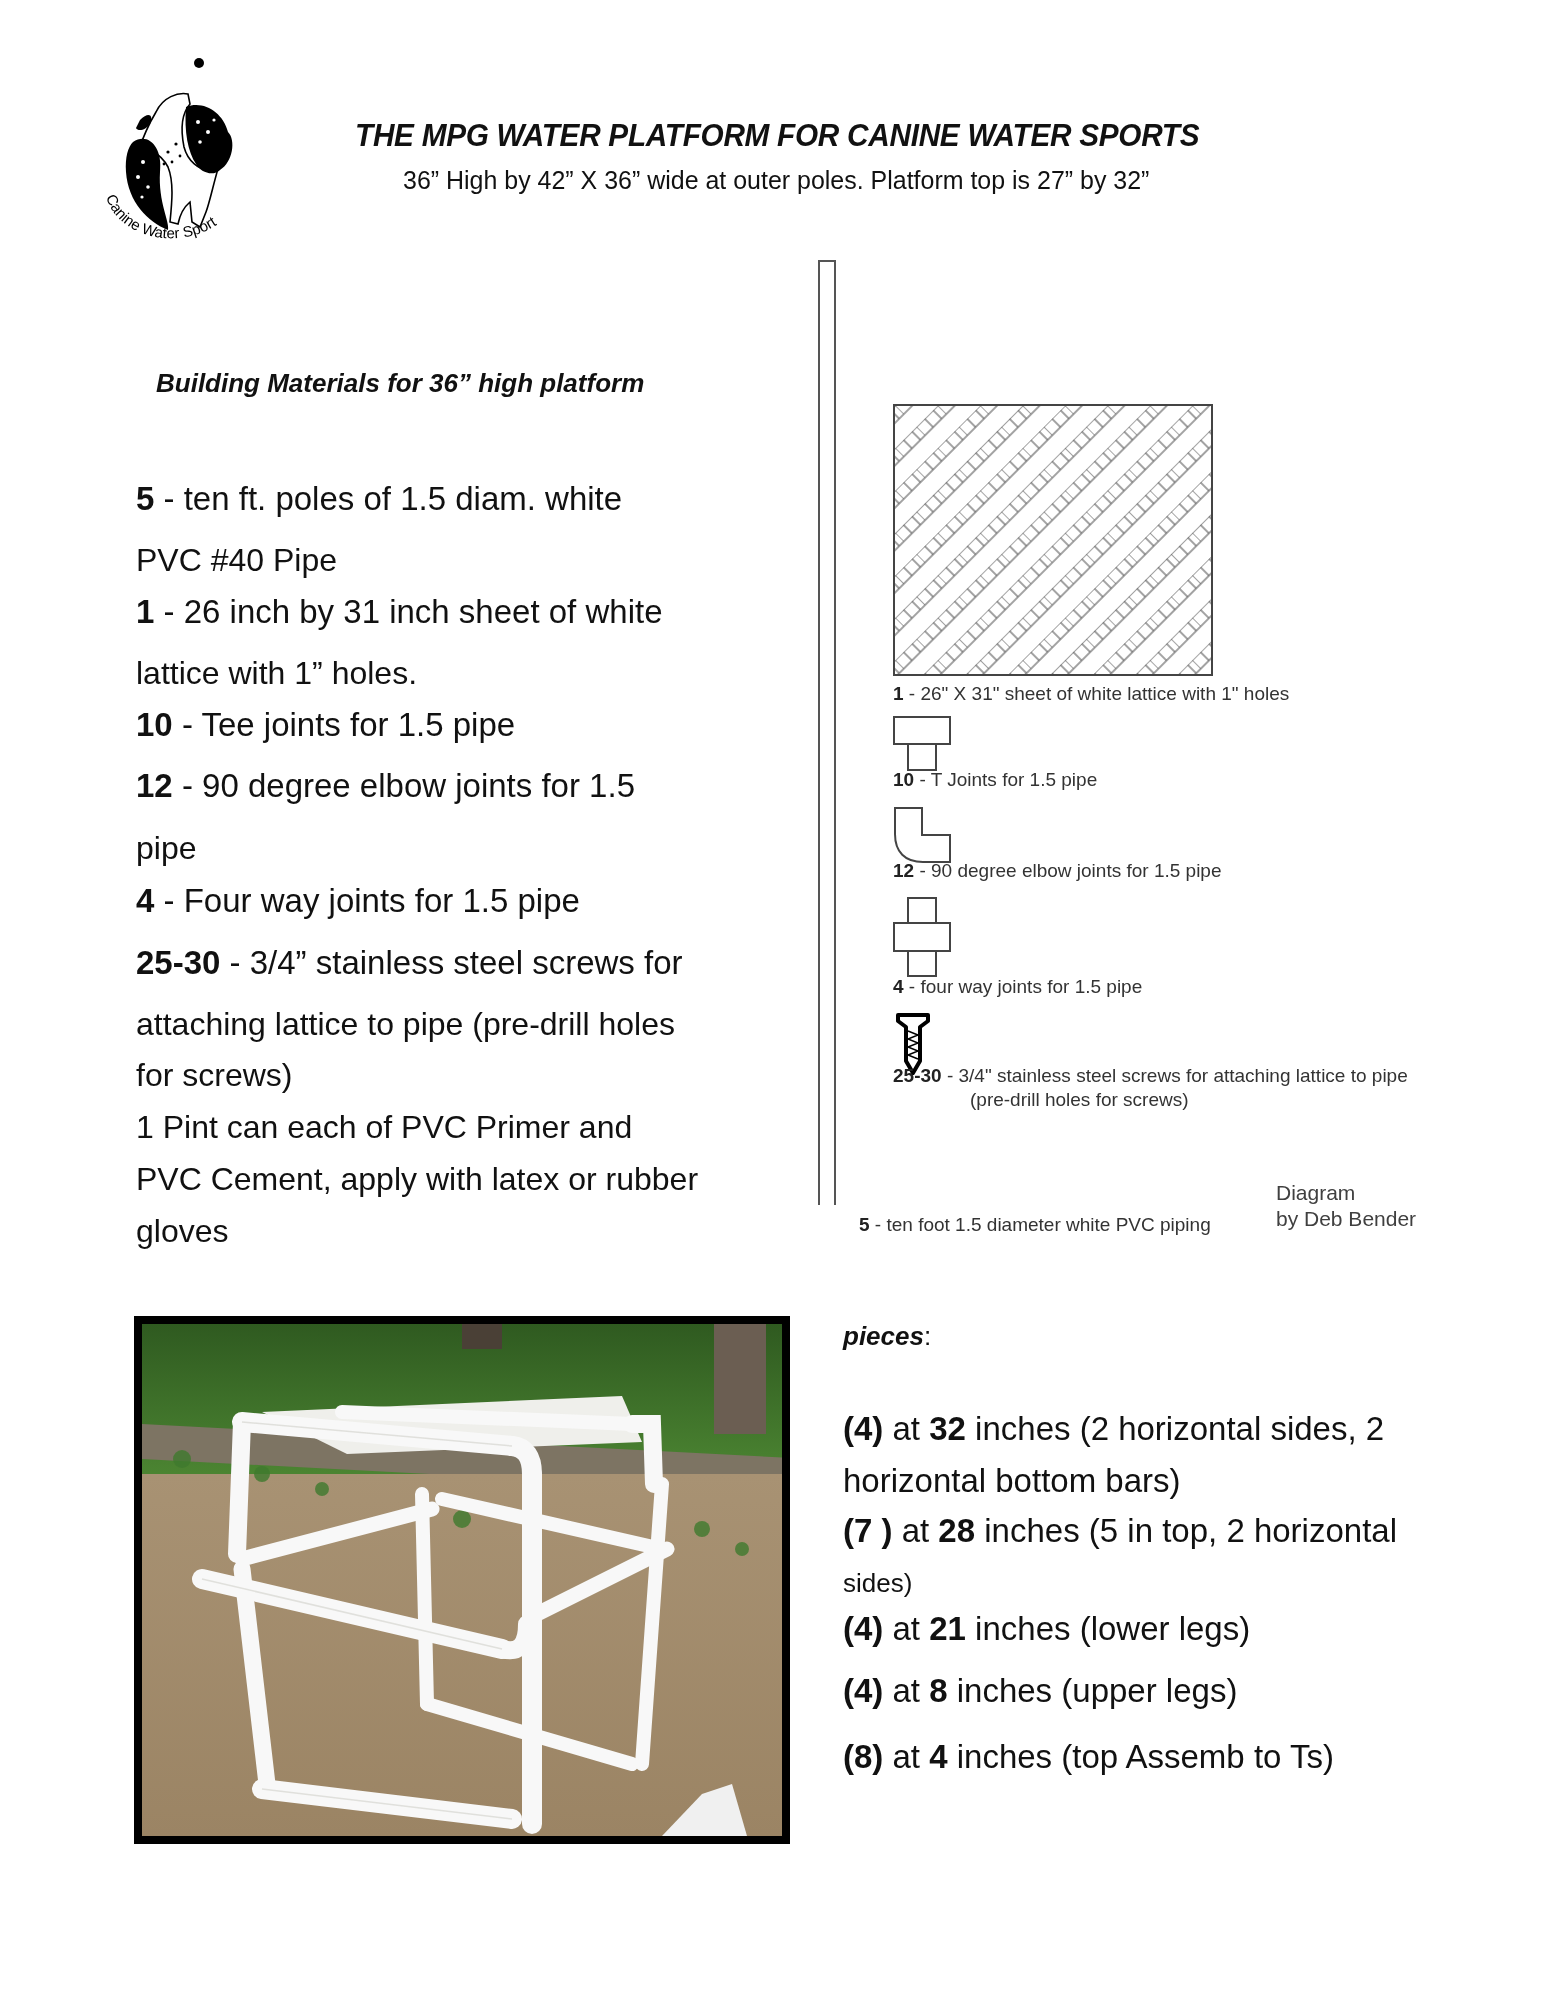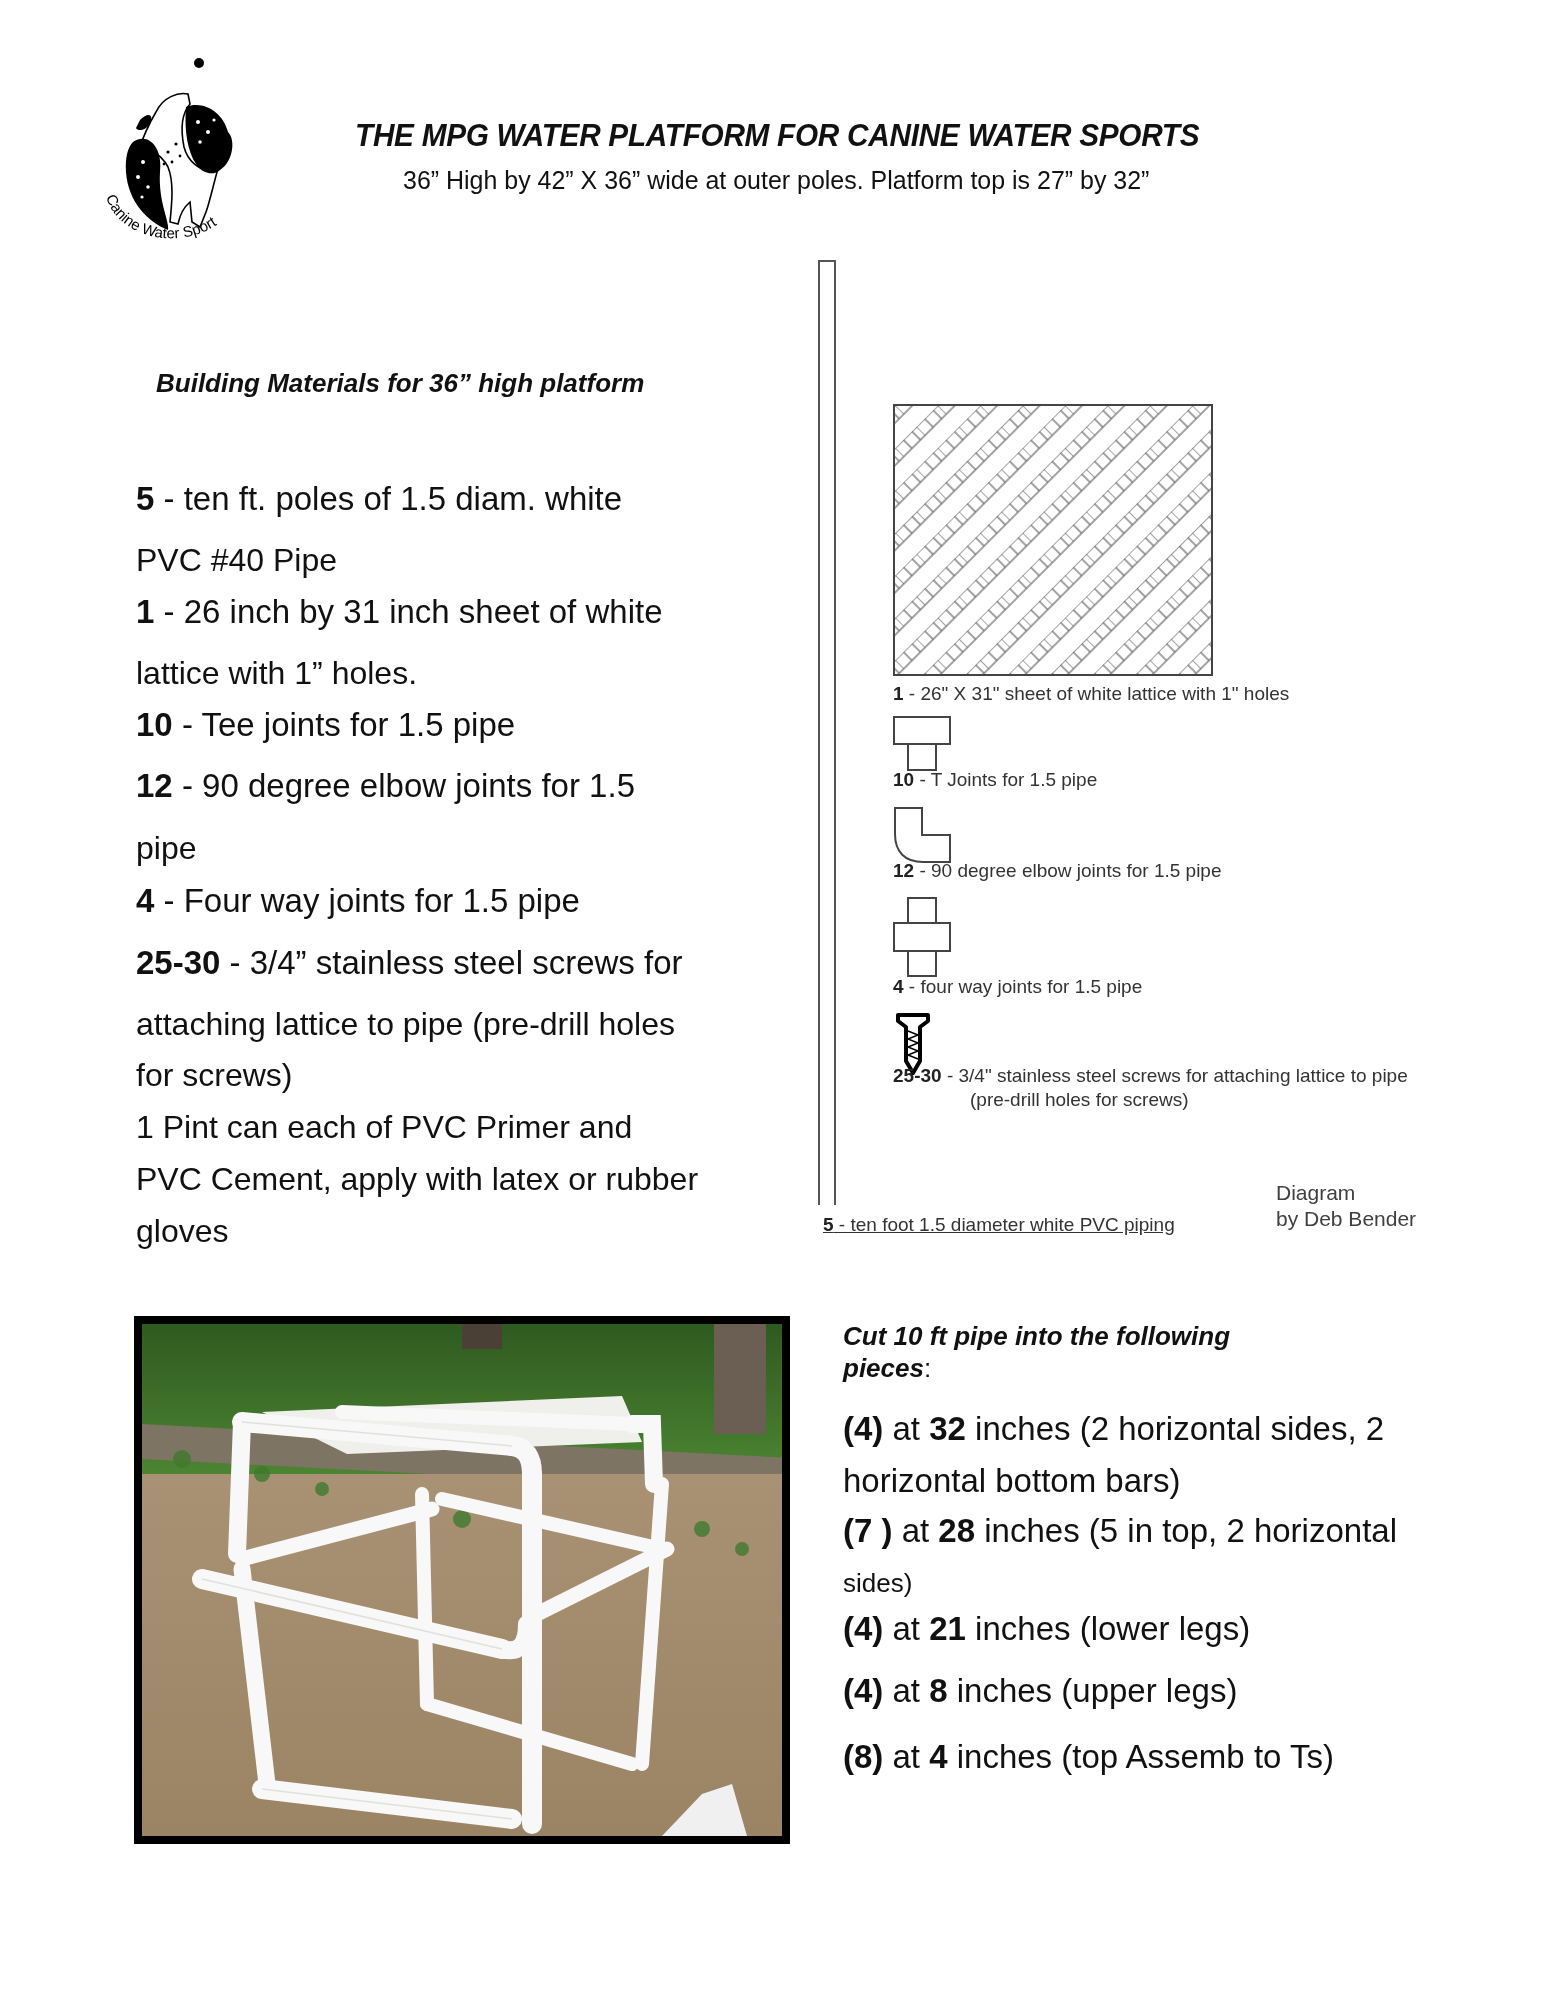--- a/index.html
+++ b/index.html
@@ -91,21 +91,21 @@
 <div class="mat-line small" style="top:830px;"><span>pipe</span></div>
 <div class="mat-line big" style="top:882px;"><b>4</b><span> - Four way joints for 1.5 pipe</span></div>
 <div class="mat-line big" style="top:944px;"><b>25-30</b><span> - 3/4” stainless steel screws for</span></div>
 <div class="mat-line small" style="top:1006px;"><span>attaching lattice to pipe (pre-drill holes</span></div>
 <div class="mat-line small" style="top:1057px;"><span>for screws)</span></div>
 <div class="mat-line small" style="top:1109px;"><span>1 Pint can each of PVC Primer and</span></div>
 <div class="mat-line small" style="top:1161px;"><span>PVC Cement, apply with latex or rubber</span></div>
 <div class="mat-line small" style="top:1213px;"><span>gloves</span></div>
 
 <div id="pipe" class="abs"></div>
-<div class="dlabel" style="left:823px; top:1214px;text-decoration:underline;"><b>5</b><span> - ten foot 1.5 diameter white PVC piping</span></div>
+<div class="dlabel" style="left:859px; top:1214px;"><b>5</b><span> - ten foot 1.5 diameter white PVC piping</span></div>
 
 <div id="lattice" class="abs">
   <svg width="320" height="272">
     <defs>
       <pattern id="lat" width="30" height="30" patternUnits="userSpaceOnUse" patternTransform="rotate(-45)">
         <rect width="30" height="30" fill="#fff"></rect>
         <line x1="0" y1="0" x2="30" y2="0" stroke="#666" stroke-width="1.2"></line>
         <line x1="0" y1="12" x2="30" y2="12" stroke="#666" stroke-width="1.2"></line>
         <line x1="0" y1="0" x2="0" y2="12" stroke="#666" stroke-width="1.2"></line>
         <line x1="12" y1="0" x2="12" y2="12" stroke="#666" stroke-width="1.2"></line>
@@ -203,21 +203,20 @@
     <g fill="none" stroke="#d6d6d0" stroke-width="1.5" opacity="0.7">
       <path d="M100 98 L370 122"></path>
         <path d="M60 255 L360 325"></path>
         <path d="M120 465 L370 495"></path>
     </g>
     <path d="M520 512 L560 470 L590 460 L605 512 Z" fill="#f0f0f0"></path>
   </svg>
 </div>
 
 <div id="cut-heading" class="abs">
-  <div>Cut 10 ft pipe into the following</div>
   <div><span>pieces</span><span style="font-weight:normal;font-style:normal;">:</span></div>
 </div>
 
 <div class="cut-line" style="top:1410px;"><b>(4)</b><span> at </span><b>32</b><span> inches (2 horizontal sides, 2</span></div>
 <div class="cut-line" style="top:1462px;"><span>horizontal bottom bars)</span></div>
 <div class="cut-line" style="top:1512px;"><b>(7 )</b><span> at </span><b>28</b><span> inches (5 in top, 2 horizontal</span></div>
 <div class="cut-line small" style="top:1568px;"><span>sides)</span></div>
 <div class="cut-line" style="top:1610px;"><b>(4)</b><span> at </span><b>21</b><span> inches (lower legs)</span></div>
 <div class="cut-line" style="top:1672px;"><b>(4)</b><span> at </span><b>8</b><span> inches (upper legs)</span></div>
 <div class="cut-line" style="top:1738px;"><b>(8)</b><span> at </span><b>4</b><span> inches (top Assemb to Ts)</span></div>

